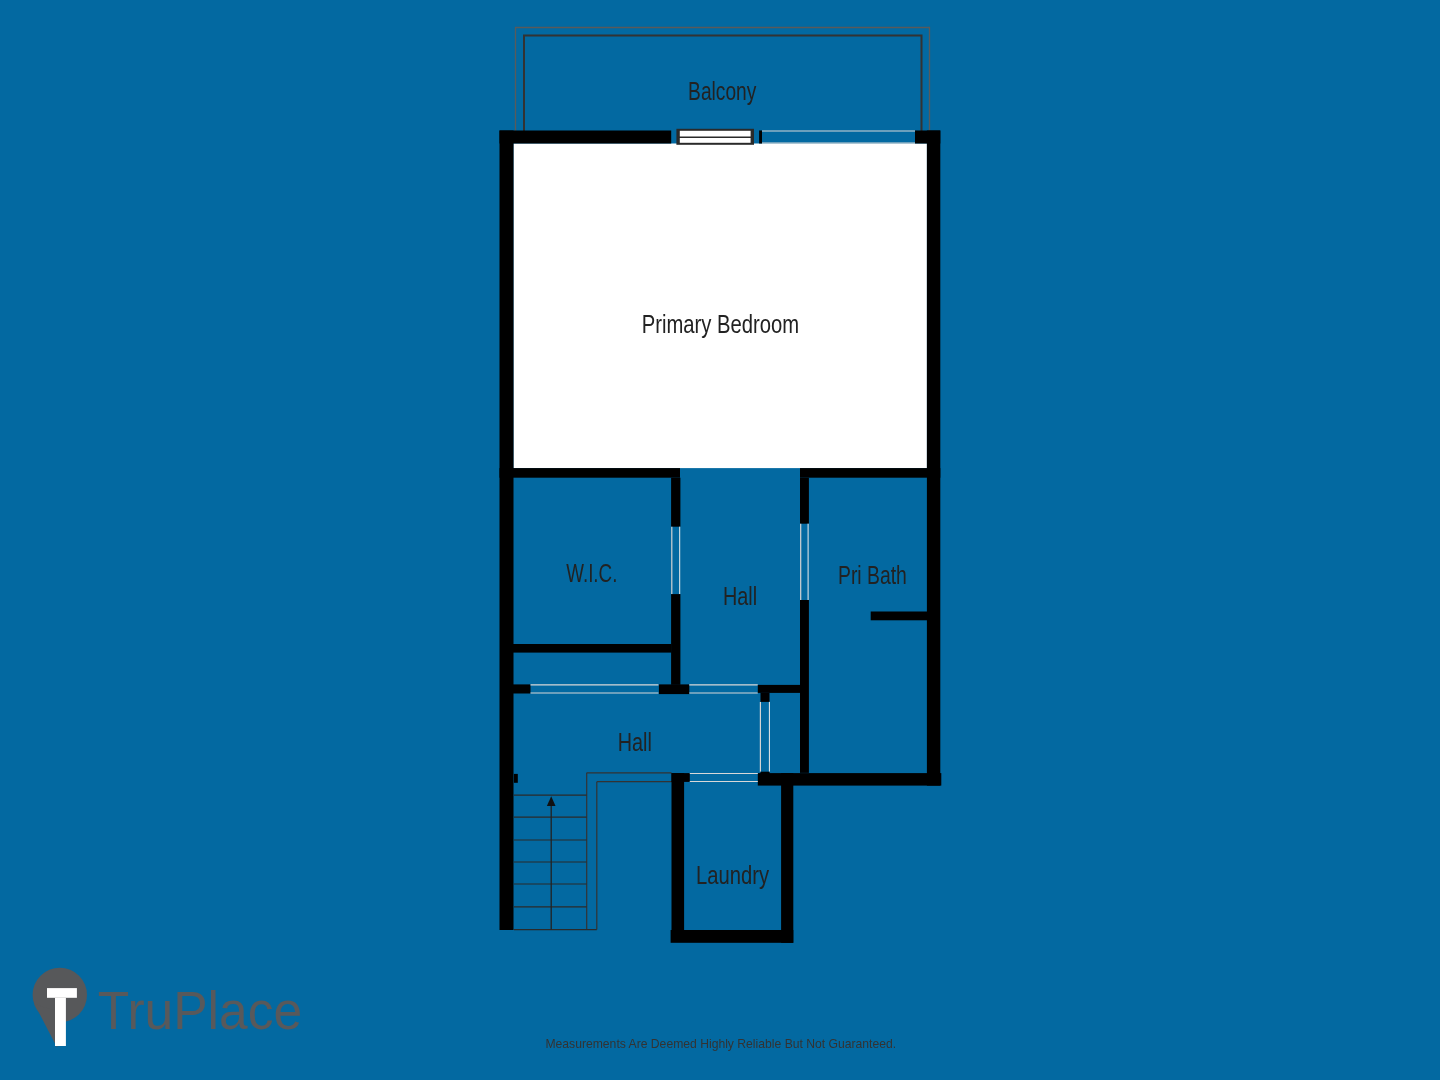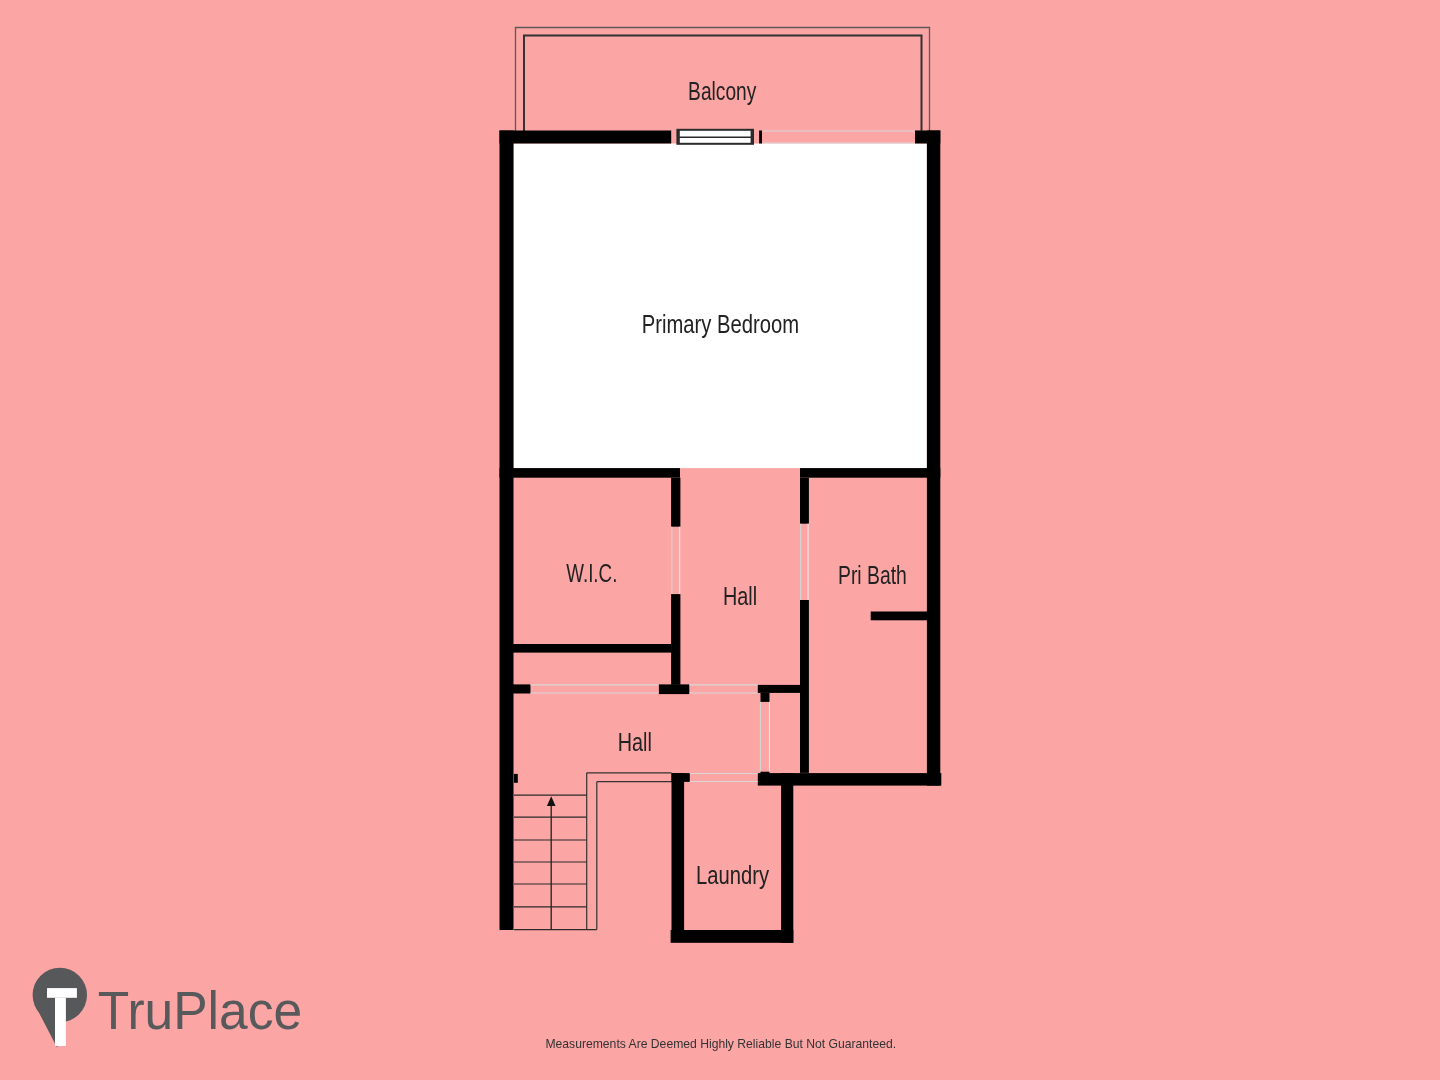--- a/index.html
+++ b/index.html
@@ -1,16 +1,16 @@
 <!DOCTYPE html>
 <html><head>
 <meta charset="utf-8">
 <style>
   html,body{margin:0;padding:0;background:#ffffff;}
-  #page{position:relative;width:1440px;height:1080px;background:#fca5a5;overflow:hidden;
+  #page{position:relative;width:1440px;height:1080px;background:#0369a1;overflow:hidden;
         font-family:"Liberation Sans", sans-serif;text-decoration:underline;}
   svg text{font-family:"Liberation Sans", sans-serif;}
 </style>
 </head>
 <body>
 <div id="page">
 <svg width="1440" height="1080" viewBox="0 0 1440 1080" xmlns="http://www.w3.org/2000/svg">
 
 <g>
   <path d="M 515.5 140 L 515.5 27.5 L 929.5 27.5 L 929.5 140" fill="none" stroke="#5a5a5a" stroke-width="1.3"></path>

